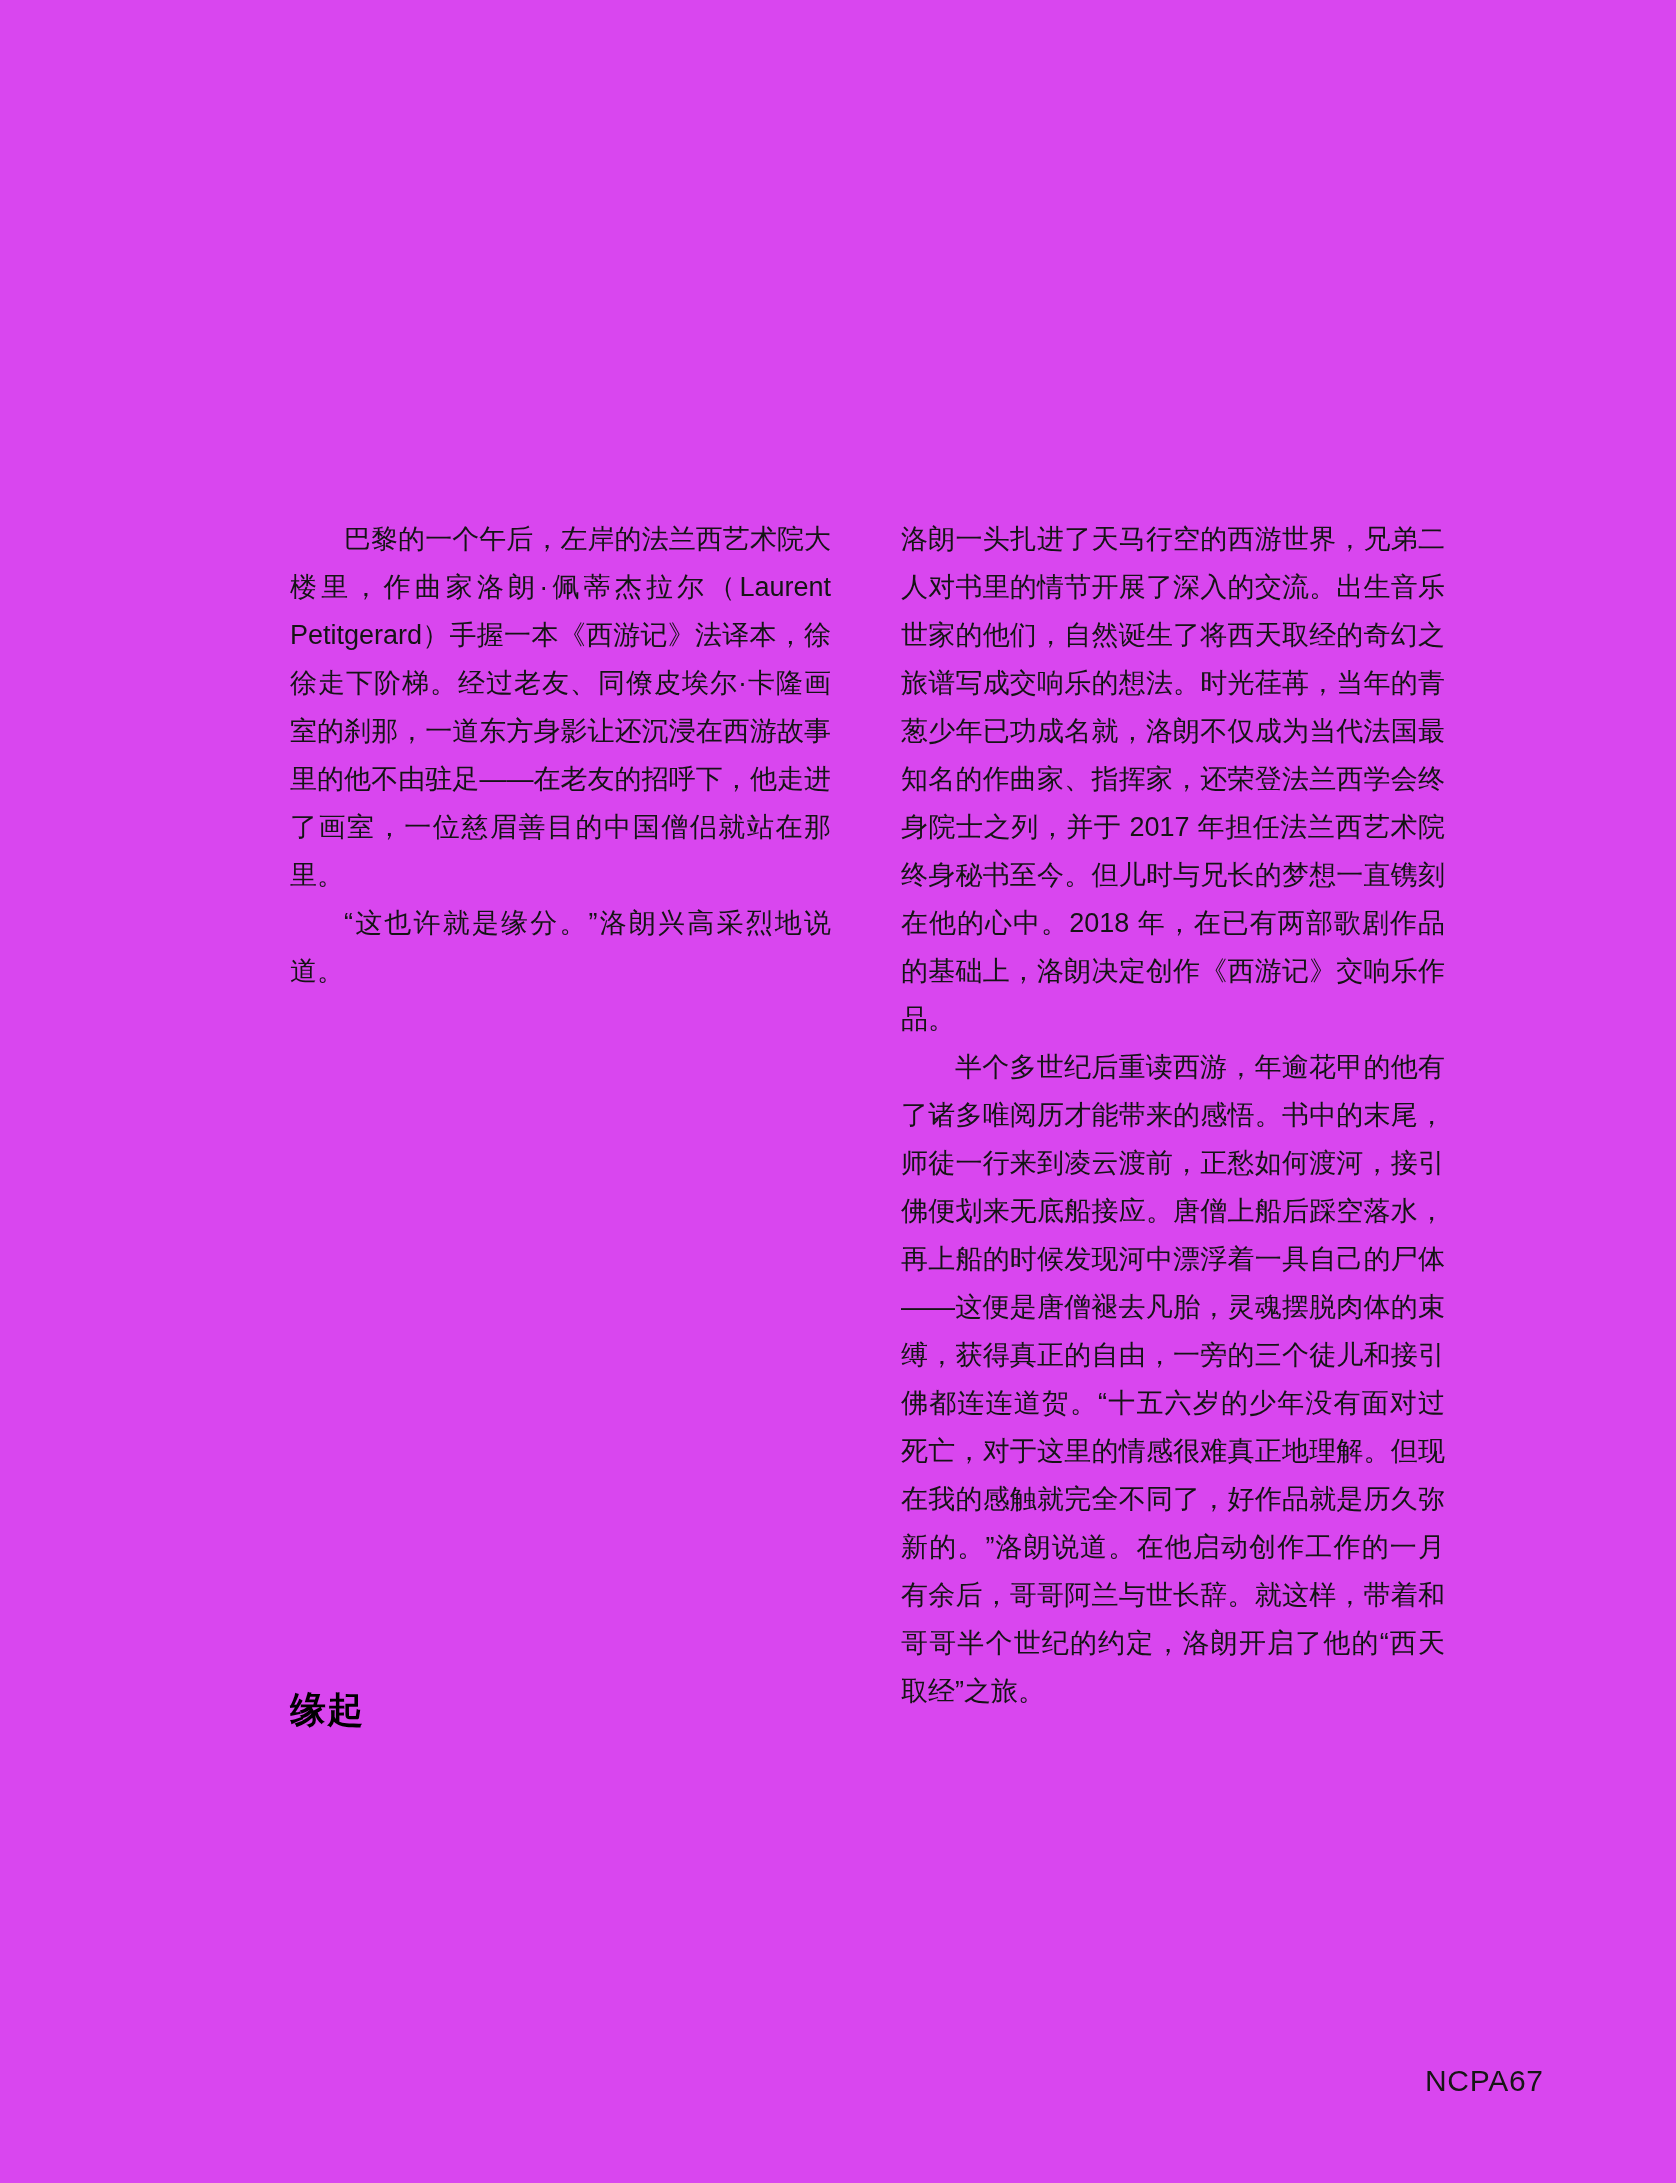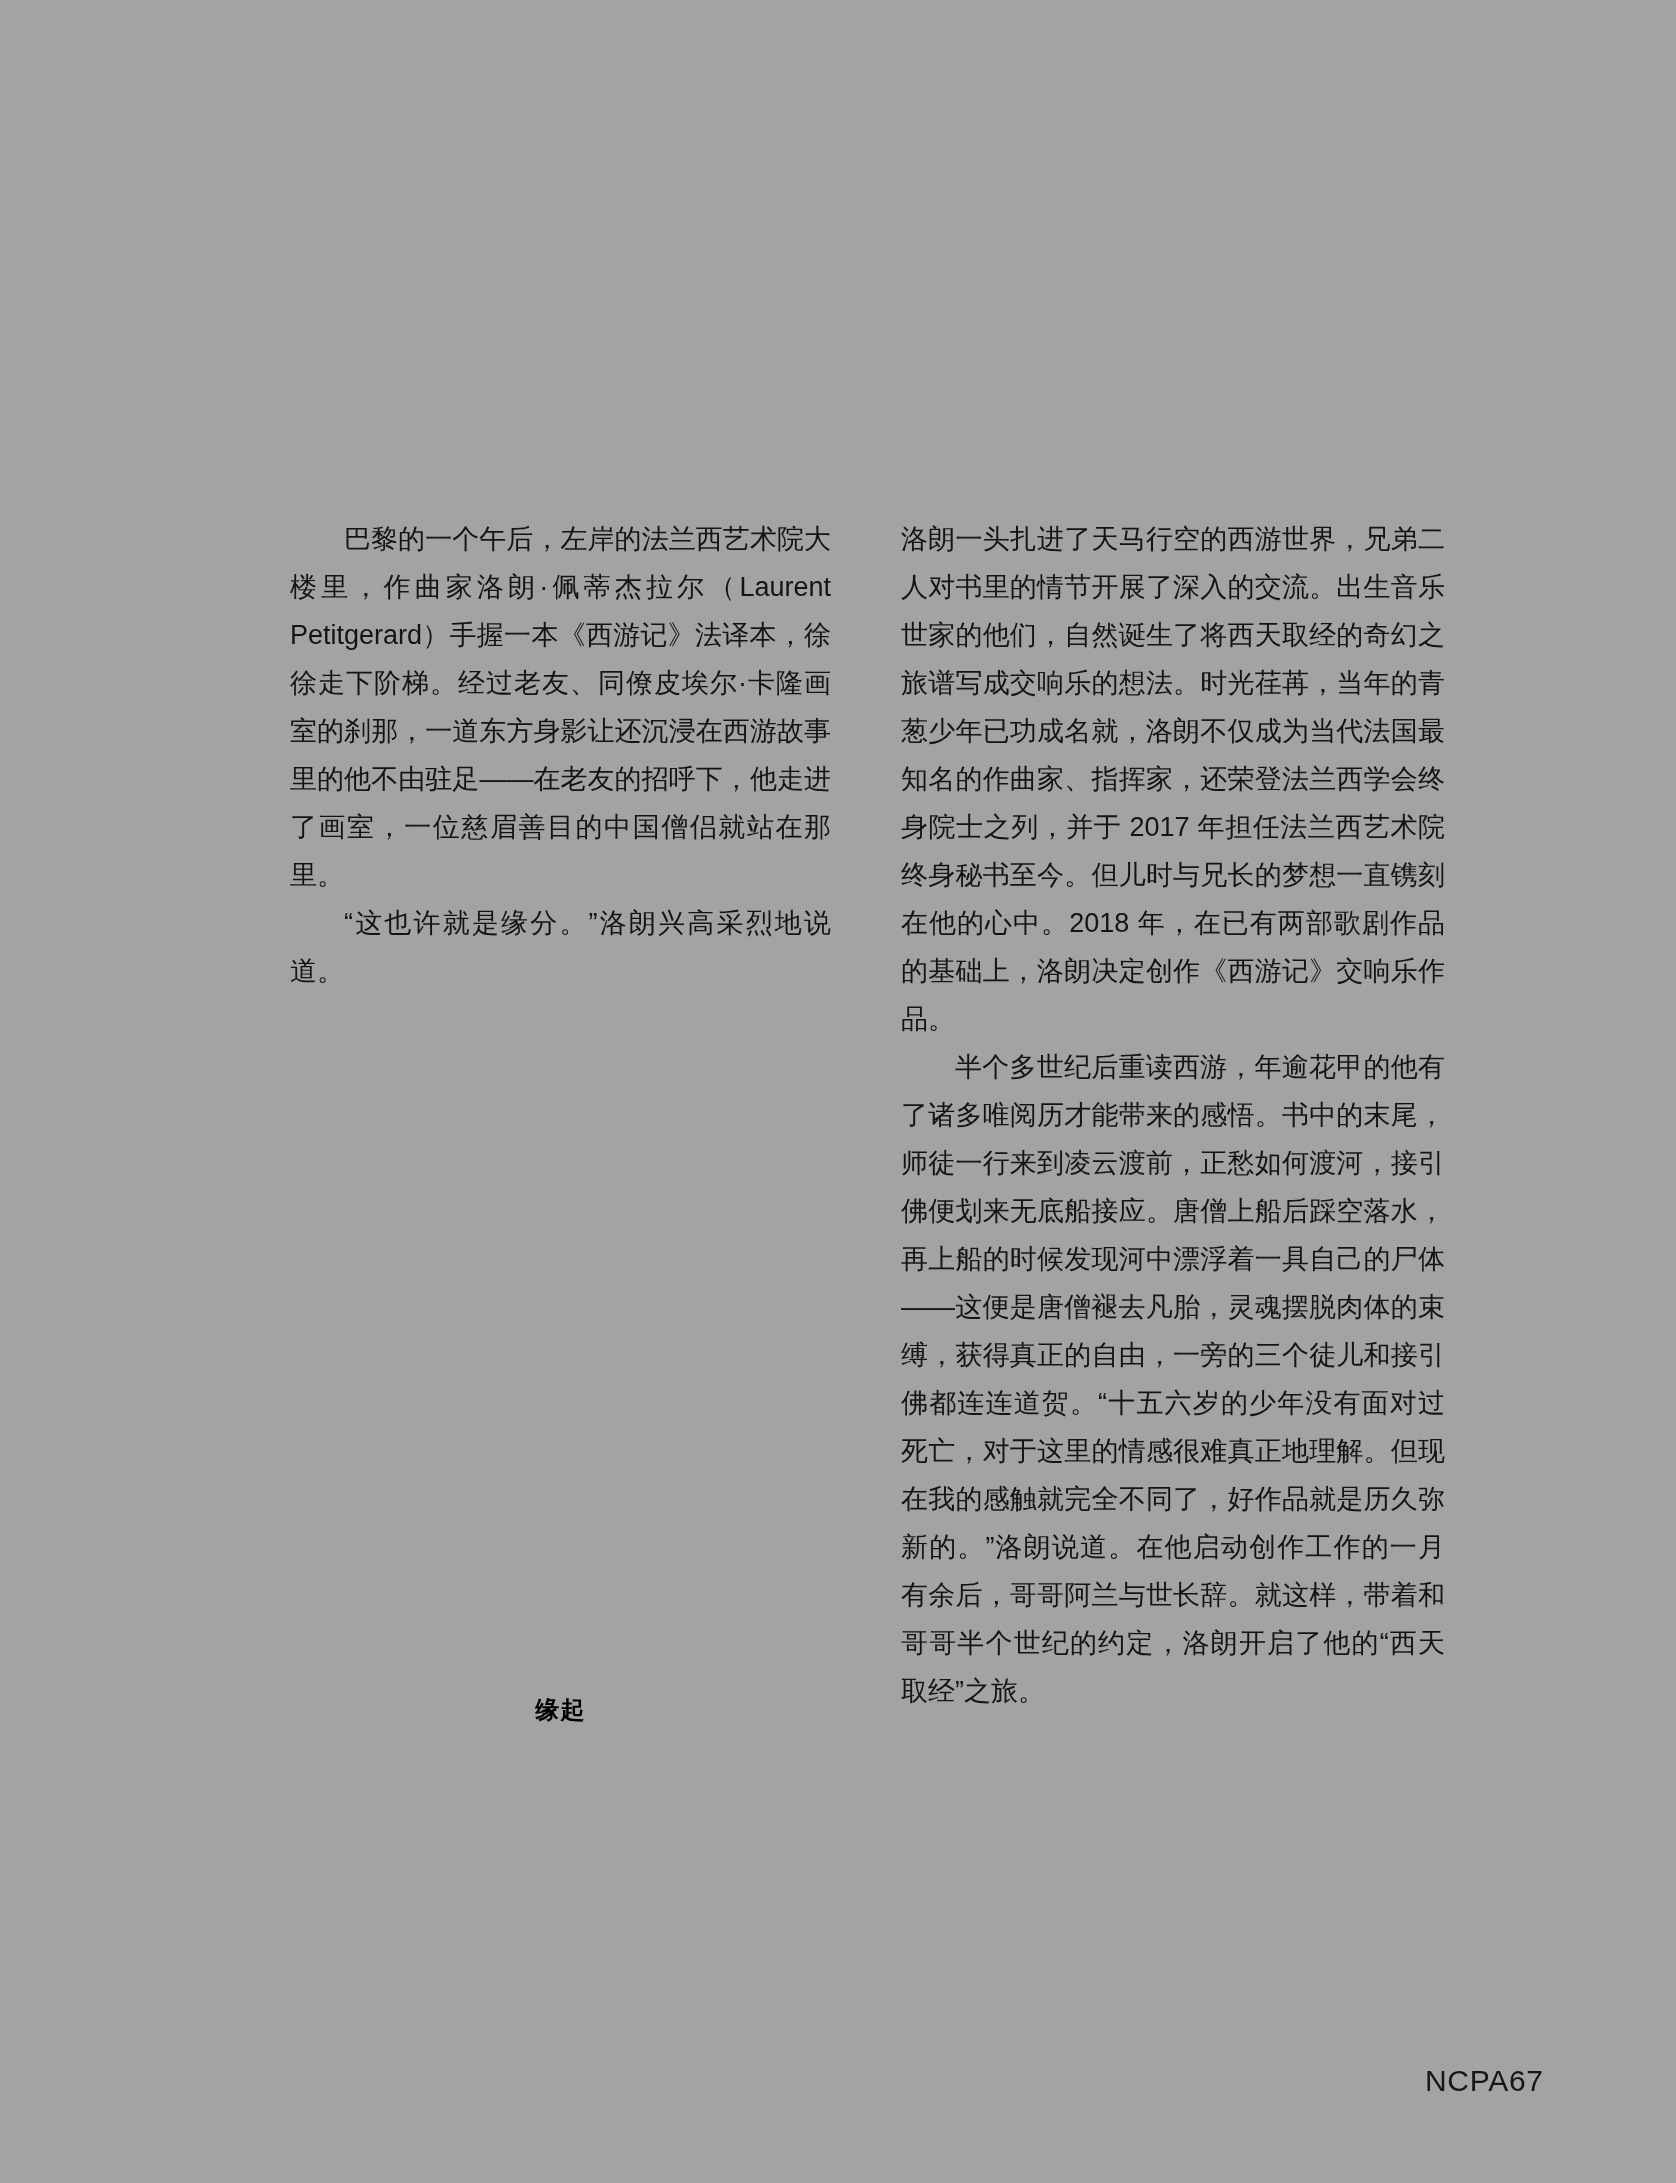--- a/index.html
+++ b/index.html
@@ -24,45 +24,45 @@
     line-height: 48px;
     font-weight: 400;
   }
   .col-left  { left: 290px;  width: 541px; }
   .col-right { left: 873px; width: 544px; margin-left: 28px; }
   .col-top    { top: 515px; }
   .col-bottom { top: 1691px; }
   .column-block p { margin: 0; padding: 0; }
   .column-block p.indent { text-indent: 2em; }
   .column-block h2 {
-    font-size: 24px;
+    font-size: 36px;
     line-height: 37px;
     font-weight: 700;
     color: #000000;
     margin: 0 0 55px 0;
-    text-align: center;
+    text-align: left;
     letter-spacing: 1.3px;
   }
   .footer {
     position: absolute;
     top: 2064px;
     left: 1425px;
     font-size: 30px;
     line-height: 33px;
     color: #161616;
     display: flex;
     align-items: baseline;
     letter-spacing: 0.7px;
     white-space: nowrap;
   }
 </style>
 </head>
 <body>
 
-<div class="page" style="background: #a3a3a3; color: rgb(20, 20, 20);">
+<div class="page" style="background: #d946ef; color: rgb(20, 20, 20);">
 
   <div class="column-block col-left col-top">
       <p class="indent">巴黎的一个午后，左岸的法兰西艺术院大楼里，作曲家洛朗·佩蒂杰拉尔（Laurent Petitgerard）手握一本《西游记》法译本，徐徐走下阶梯。经过老友、同僚皮埃尔·卡隆画室的刹那，一道东方身影让还沉浸在西游故事里的他不由驻足——在老友的招呼下，他走进了画室，一位慈眉善目的中国僧侣就站在那里。</p>
       <p class="indent">“这也许就是缘分。”洛朗兴高采烈地说道。</p>
     </div>
 
   <div class="column-block col-left col-bottom">
       <h2>缘起</h2>
     </div>
 

